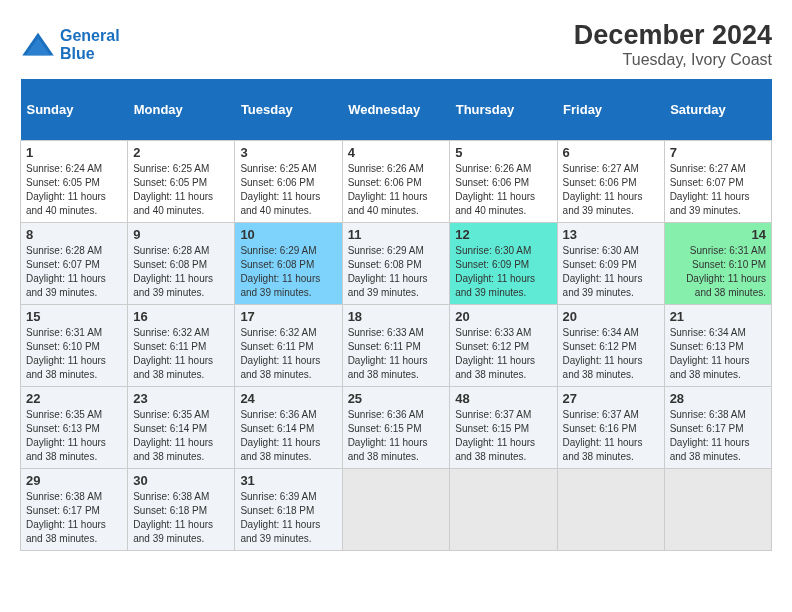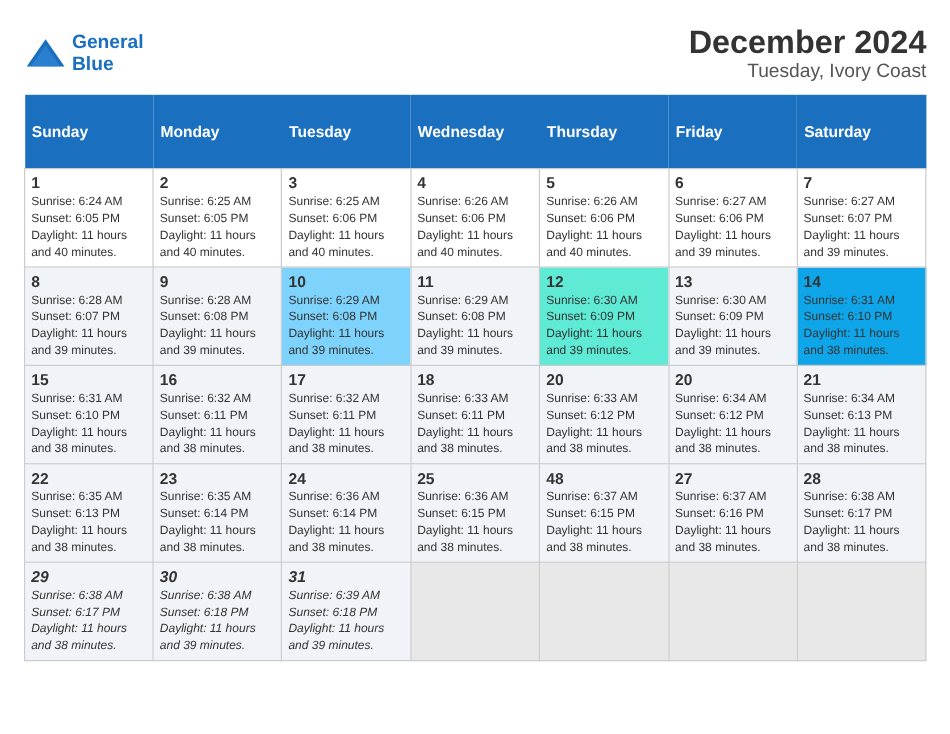--- a/index.html
+++ b/index.html
@@ -164,21 +164,21 @@
           <div class="day-info">Sunrise: 6:29 AM<br>Sunset: 6:08 PM<br>Daylight: 11 hours<br>and 39 minutes.</div>
         </td>
         <td style="background: #5eead4;">
           <span class="day-num">12</span>
           <div class="day-info">Sunrise: 6:30 AM<br>Sunset: 6:09 PM<br>Daylight: 11 hours<br>and 39 minutes.</div>
         </td>
         <td style="background: rgb(240, 244, 248);">
           <span class="day-num">13</span>
           <div class="day-info">Sunrise: 6:30 AM<br>Sunset: 6:09 PM<br>Daylight: 11 hours<br>and 39 minutes.</div>
         </td>
-        <td style="background: #0ea5e9;">
+        <td style="background: #86efac; text-align: right;">
           <span class="day-num">14</span>
           <div class="day-info">Sunrise: 6:31 AM<br>Sunset: 6:10 PM<br>Daylight: 11 hours<br>and 38 minutes.</div>
         </td>
       </tr>
       <tr style="background: rgb(255, 255, 255);">
         <td>
           <span class="day-num">15</span>
           <div class="day-info">Sunrise: 6:31 AM<br>Sunset: 6:10 PM<br>Daylight: 11 hours<br>and 38 minutes.</div>
         </td>
         <td>
@@ -229,21 +229,21 @@
         </td>
         <td style="background: rgb(240, 244, 248);">
           <span class="day-num">27</span>
           <div class="day-info">Sunrise: 6:37 AM<br>Sunset: 6:16 PM<br>Daylight: 11 hours<br>and 38 minutes.</div>
         </td>
         <td style="background: rgb(240, 244, 248);">
           <span class="day-num">28</span>
           <div class="day-info">Sunrise: 6:38 AM<br>Sunset: 6:17 PM<br>Daylight: 11 hours<br>and 38 minutes.</div>
         </td>
       </tr>
-      <tr style="background: rgb(255, 255, 255); font-style: italic;">
+      <tr style="background: rgb(255, 255, 255);">
         <td>
           <span class="day-num">29</span>
           <div class="day-info">Sunrise: 6:38 AM<br>Sunset: 6:17 PM<br>Daylight: 11 hours<br>and 38 minutes.</div>
         </td>
         <td>
           <span class="day-num">30</span>
           <div class="day-info">Sunrise: 6:38 AM<br>Sunset: 6:18 PM<br>Daylight: 11 hours<br>and 39 minutes.</div>
         </td>
         <td>
           <span class="day-num">31</span>

